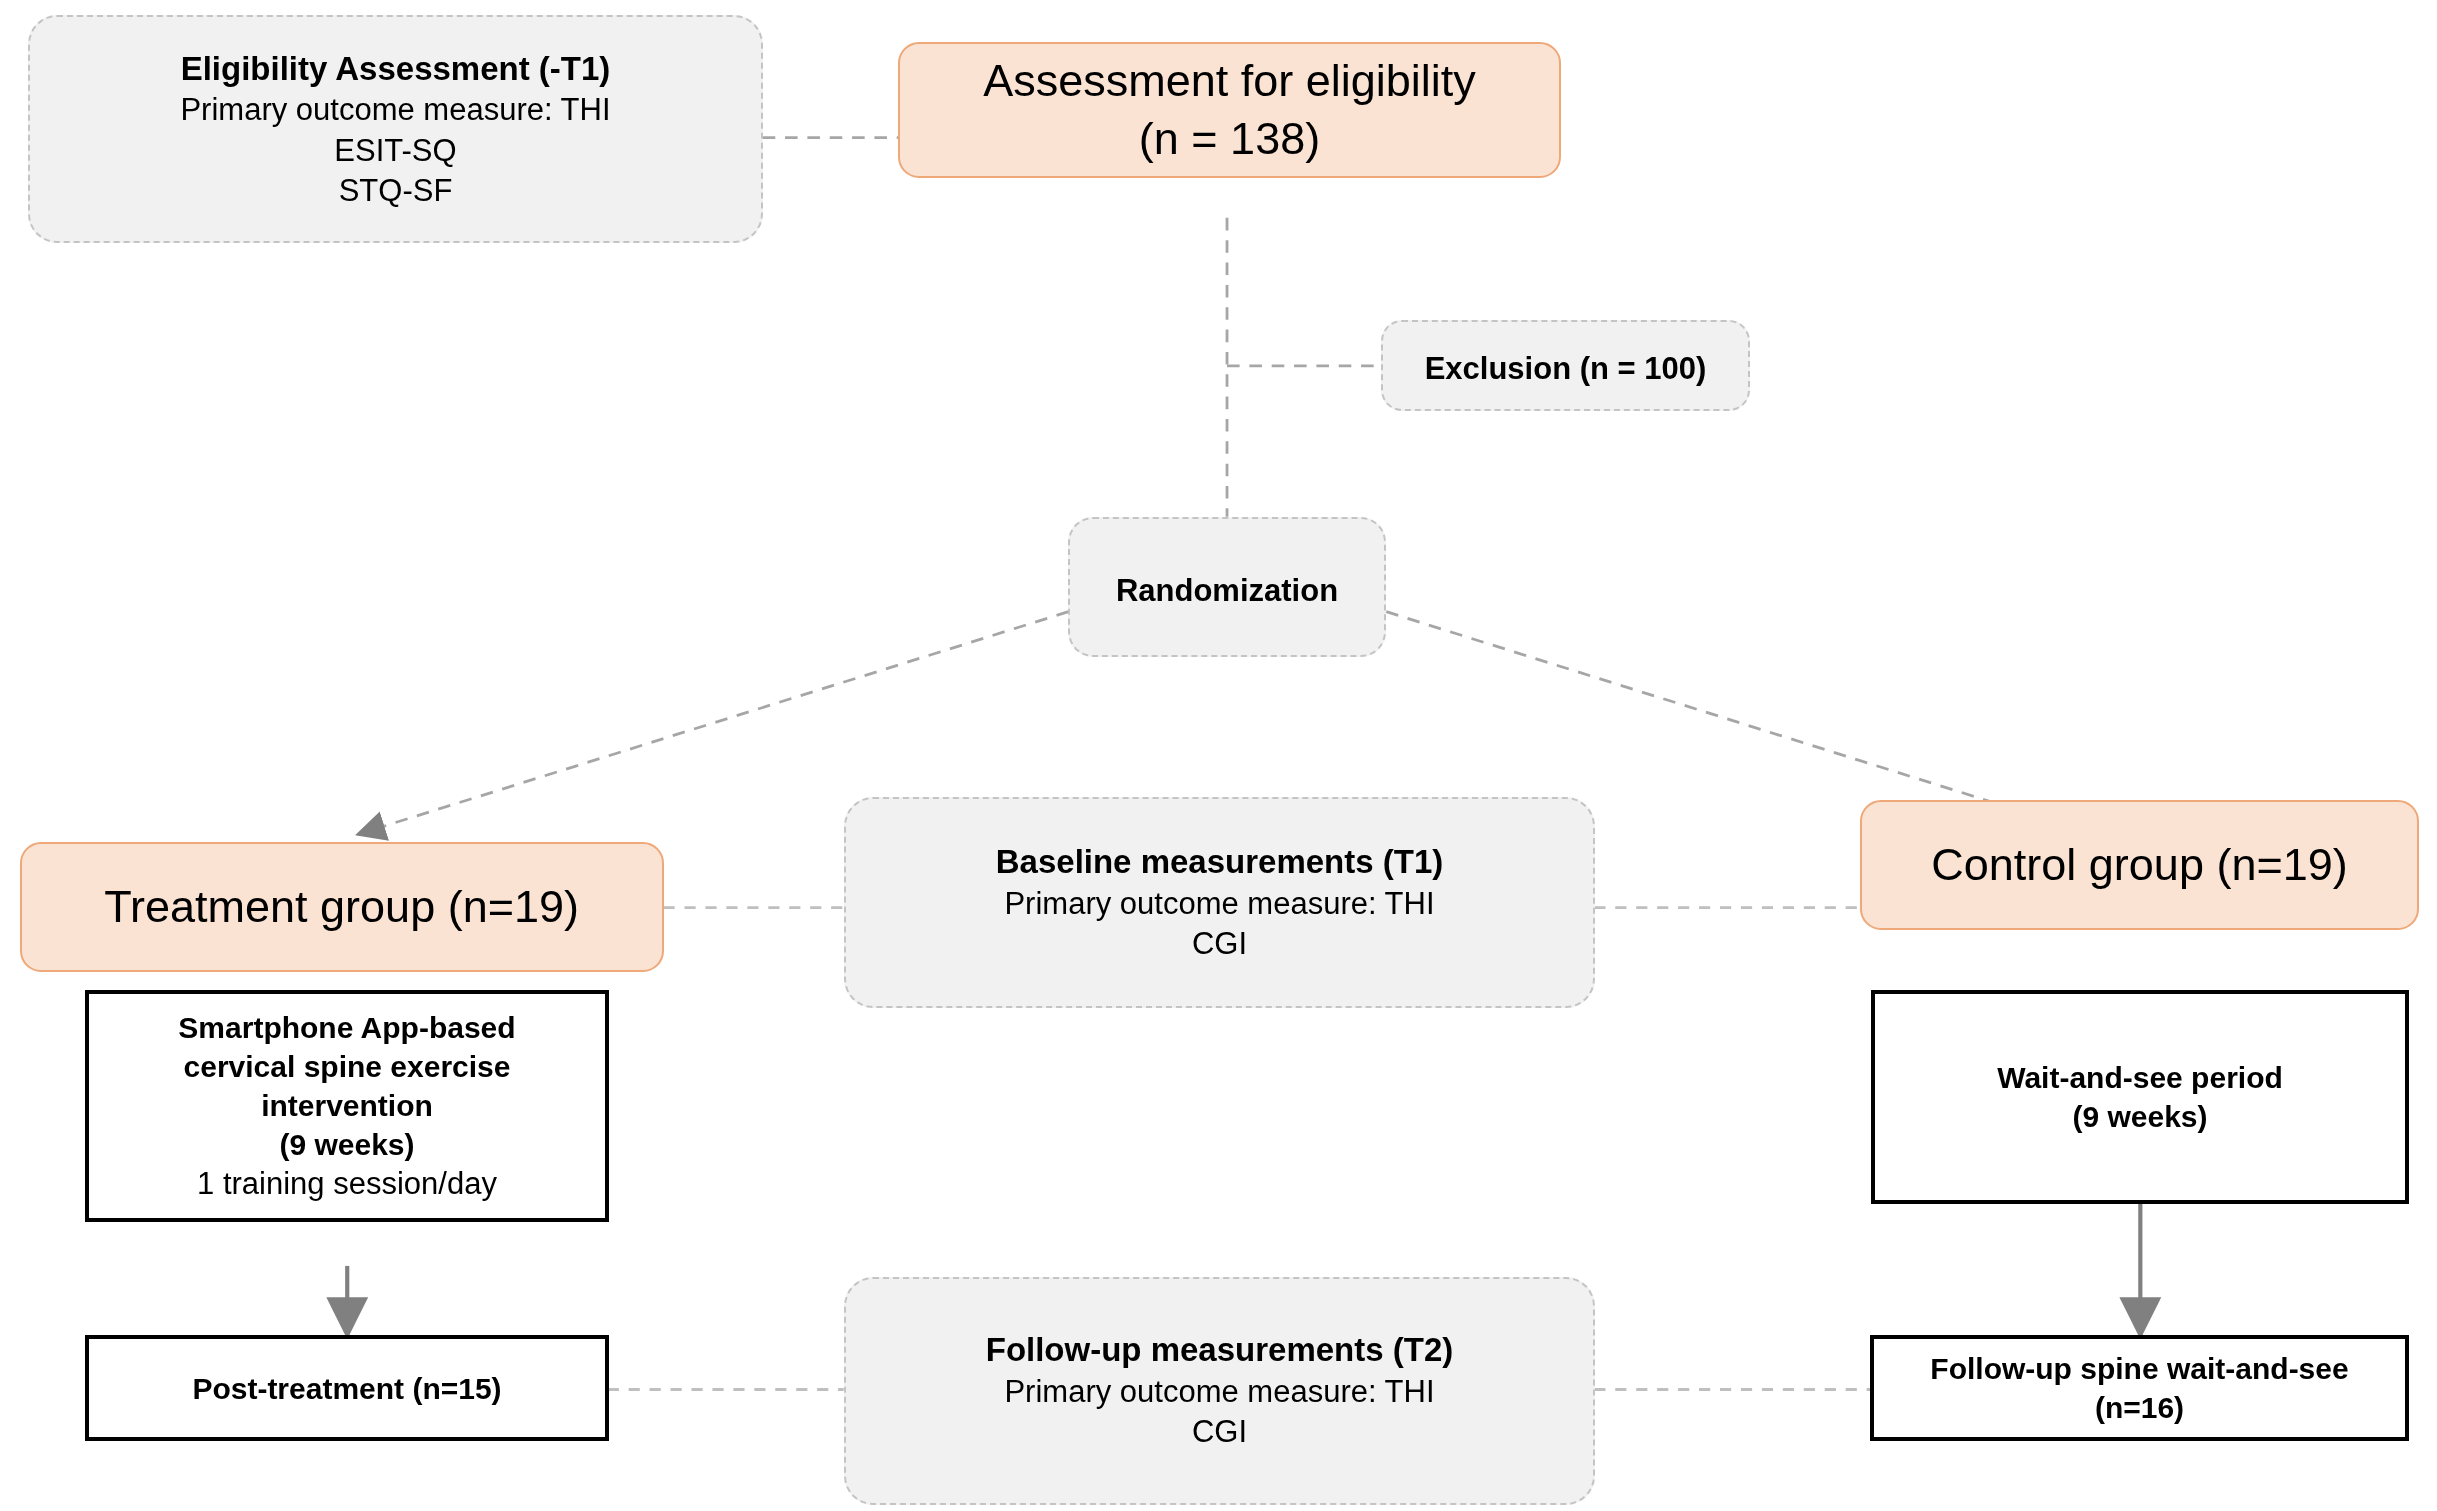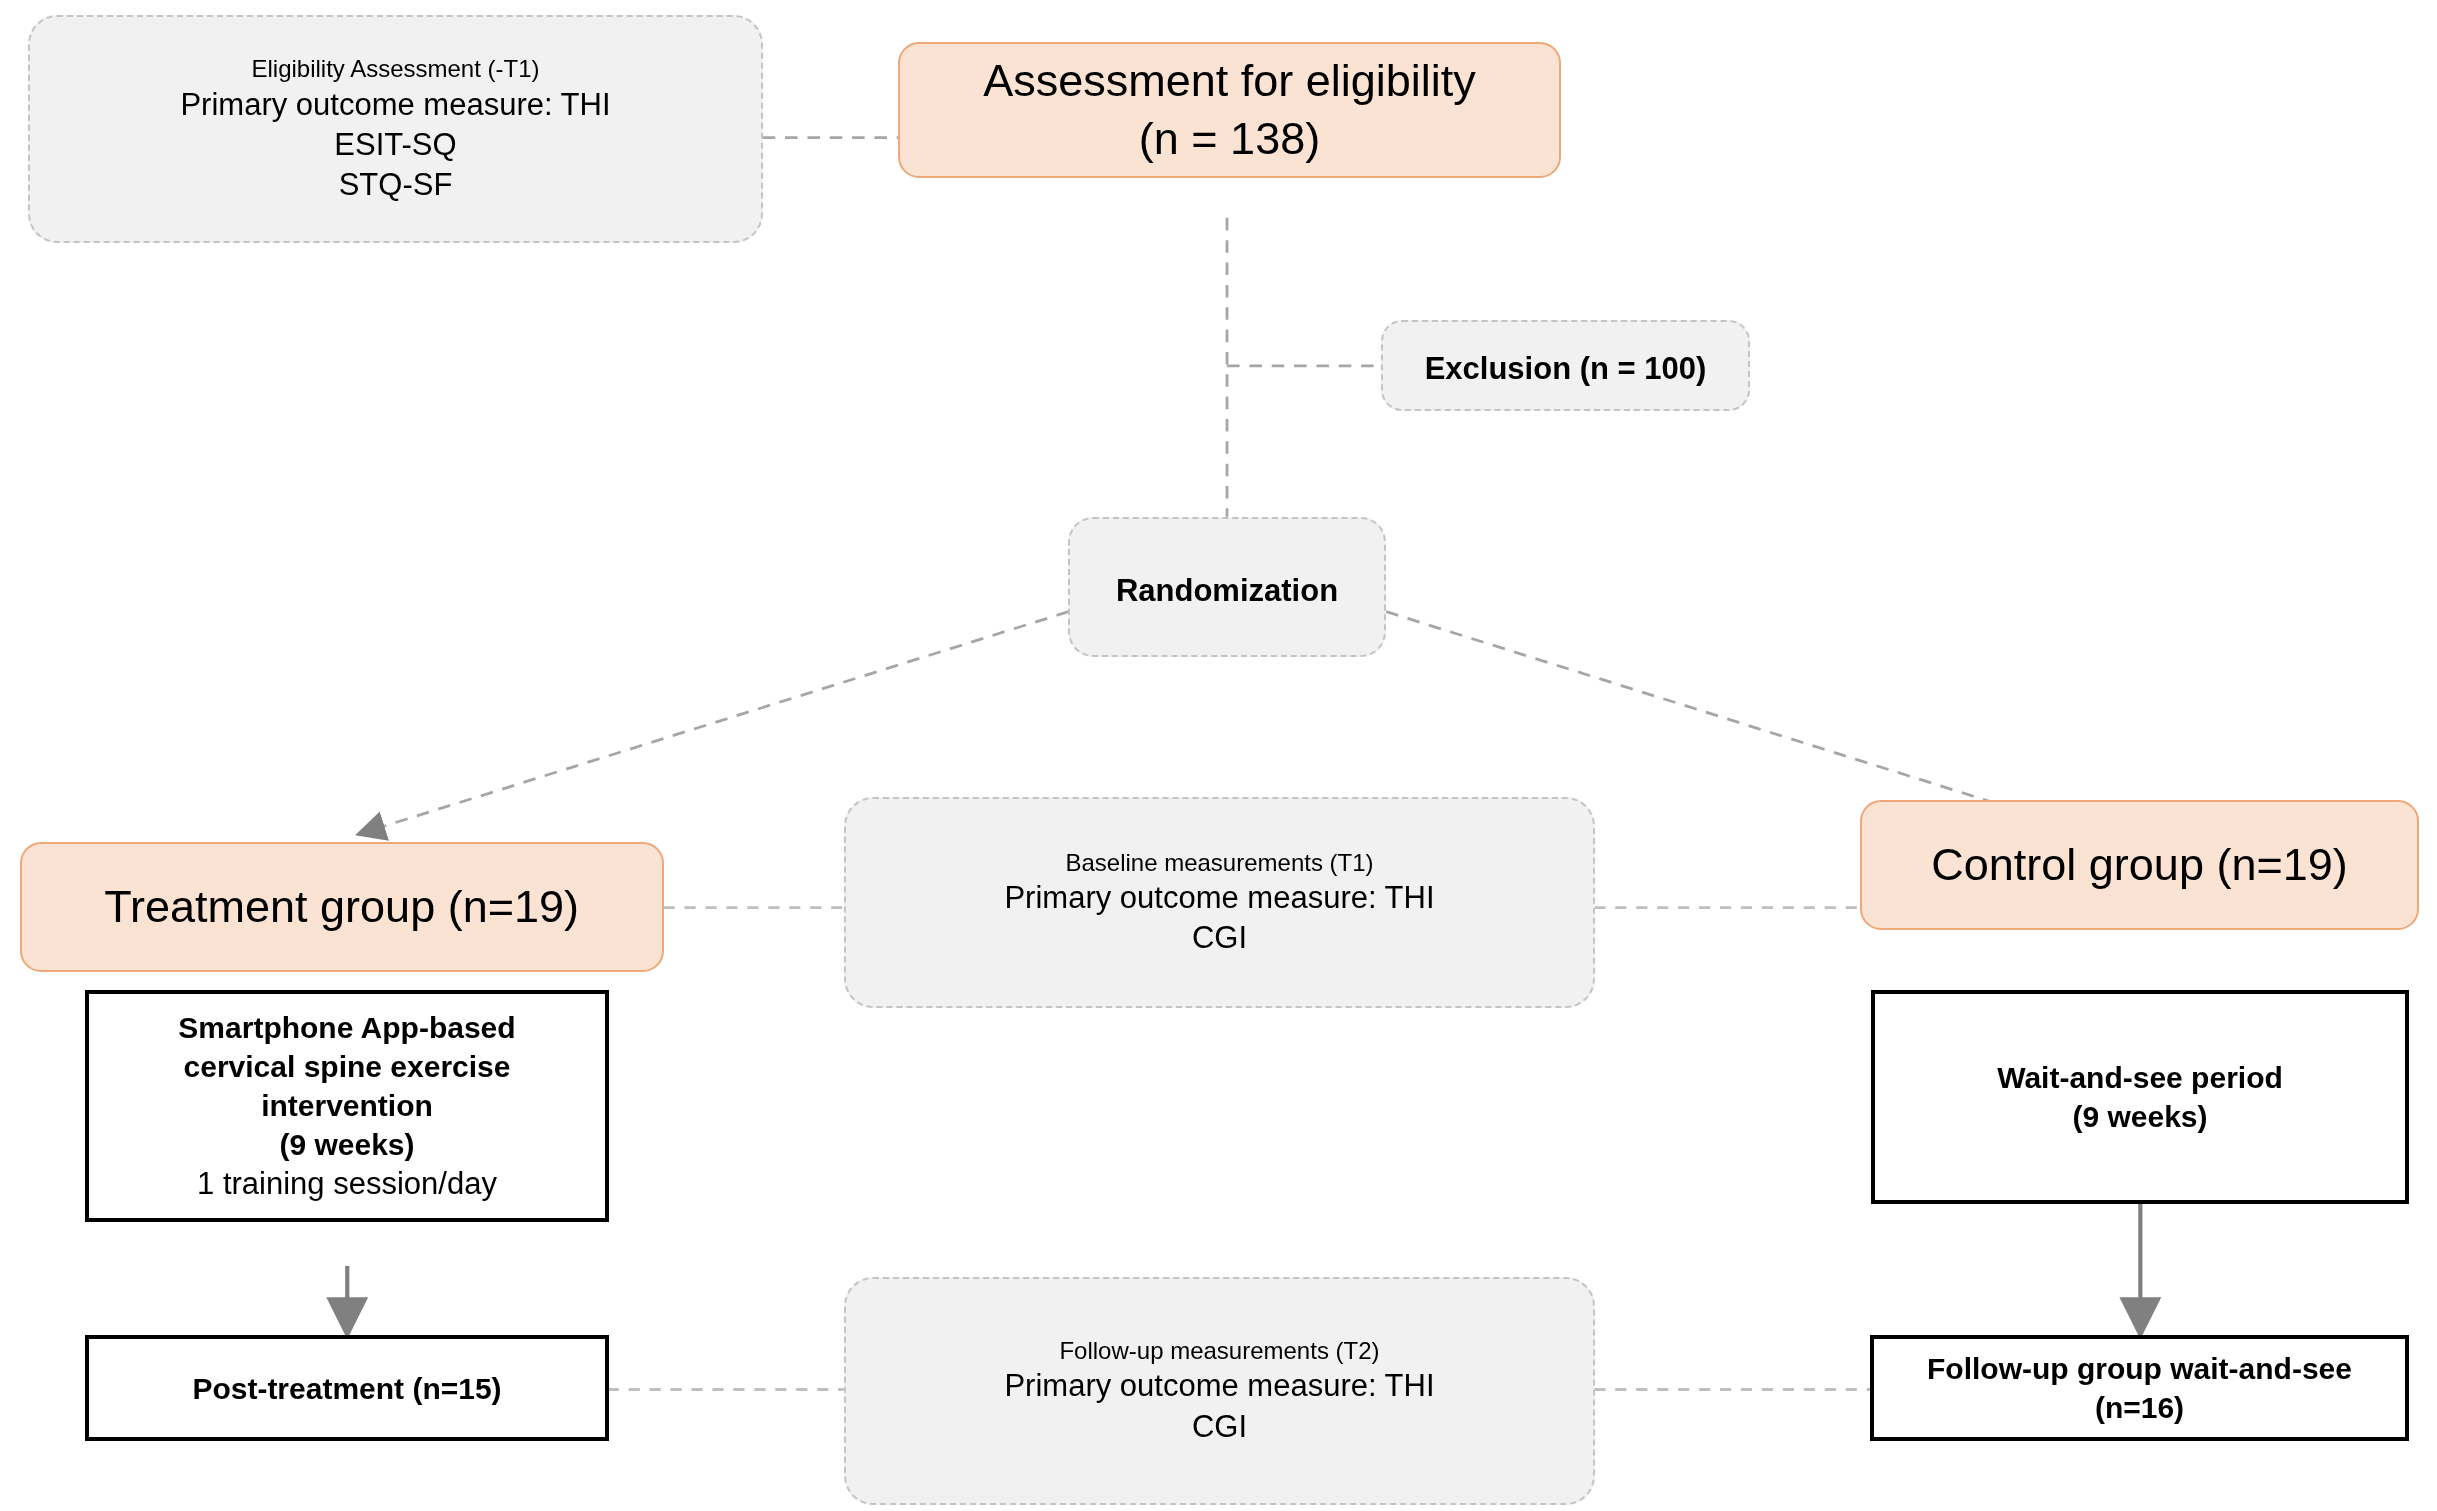--- a/index.html
+++ b/index.html
@@ -56,21 +56,21 @@
   
   .white-box {
     background: #FFFFFF;
     border: 4.2px solid #000000;
     border-radius: 0;
   }
 
   .ln { display: block; }
 
   
-  .t-head   { font-size: 24px; font-weight: normal; text-align: right; }
+  .t-head   { font-size: 33px; font-weight: bold; text-align: right; }
   .t-body   { font-size: 31px; font-weight: normal; }
   .t-big    { font-size: 45px; font-weight: normal; }
   .t-bold-l { font-size: 31px; font-weight: bold; margin-top: 8px; }
   .t-bold-m { font-size: 30px; font-weight: bold; }
 </style>
 </head>
 <body>
 
 <div id="canvas">
 
@@ -169,18 +169,18 @@
     <span class="ln t-bold-m">Post-treatment (n=15)</span>
   </div>
 
   <div class="node gray-box" style="left:844px; top:1277px; width:751px; height:228px; padding:8.4px 21px;">
     <span class="ln t-head">Follow-up measurements (T2)</span>
     <span class="ln t-body">Primary outcome measure: THI</span>
     <span class="ln t-body">CGI</span>
   </div>
 
   <div class="node white-box" style="left:1870px; top:1335px; width:539px; height:106px; padding:4.2px 9.8px;">
-    <span class="ln t-bold-m">Follow-up group wait-and-see</span>
+    <span class="ln t-bold-m">Follow-up spine wait-and-see</span>
     <span class="ln t-bold-m">(n=16)</span>
   </div>
 
 </div>
 
 
 </body></html>

